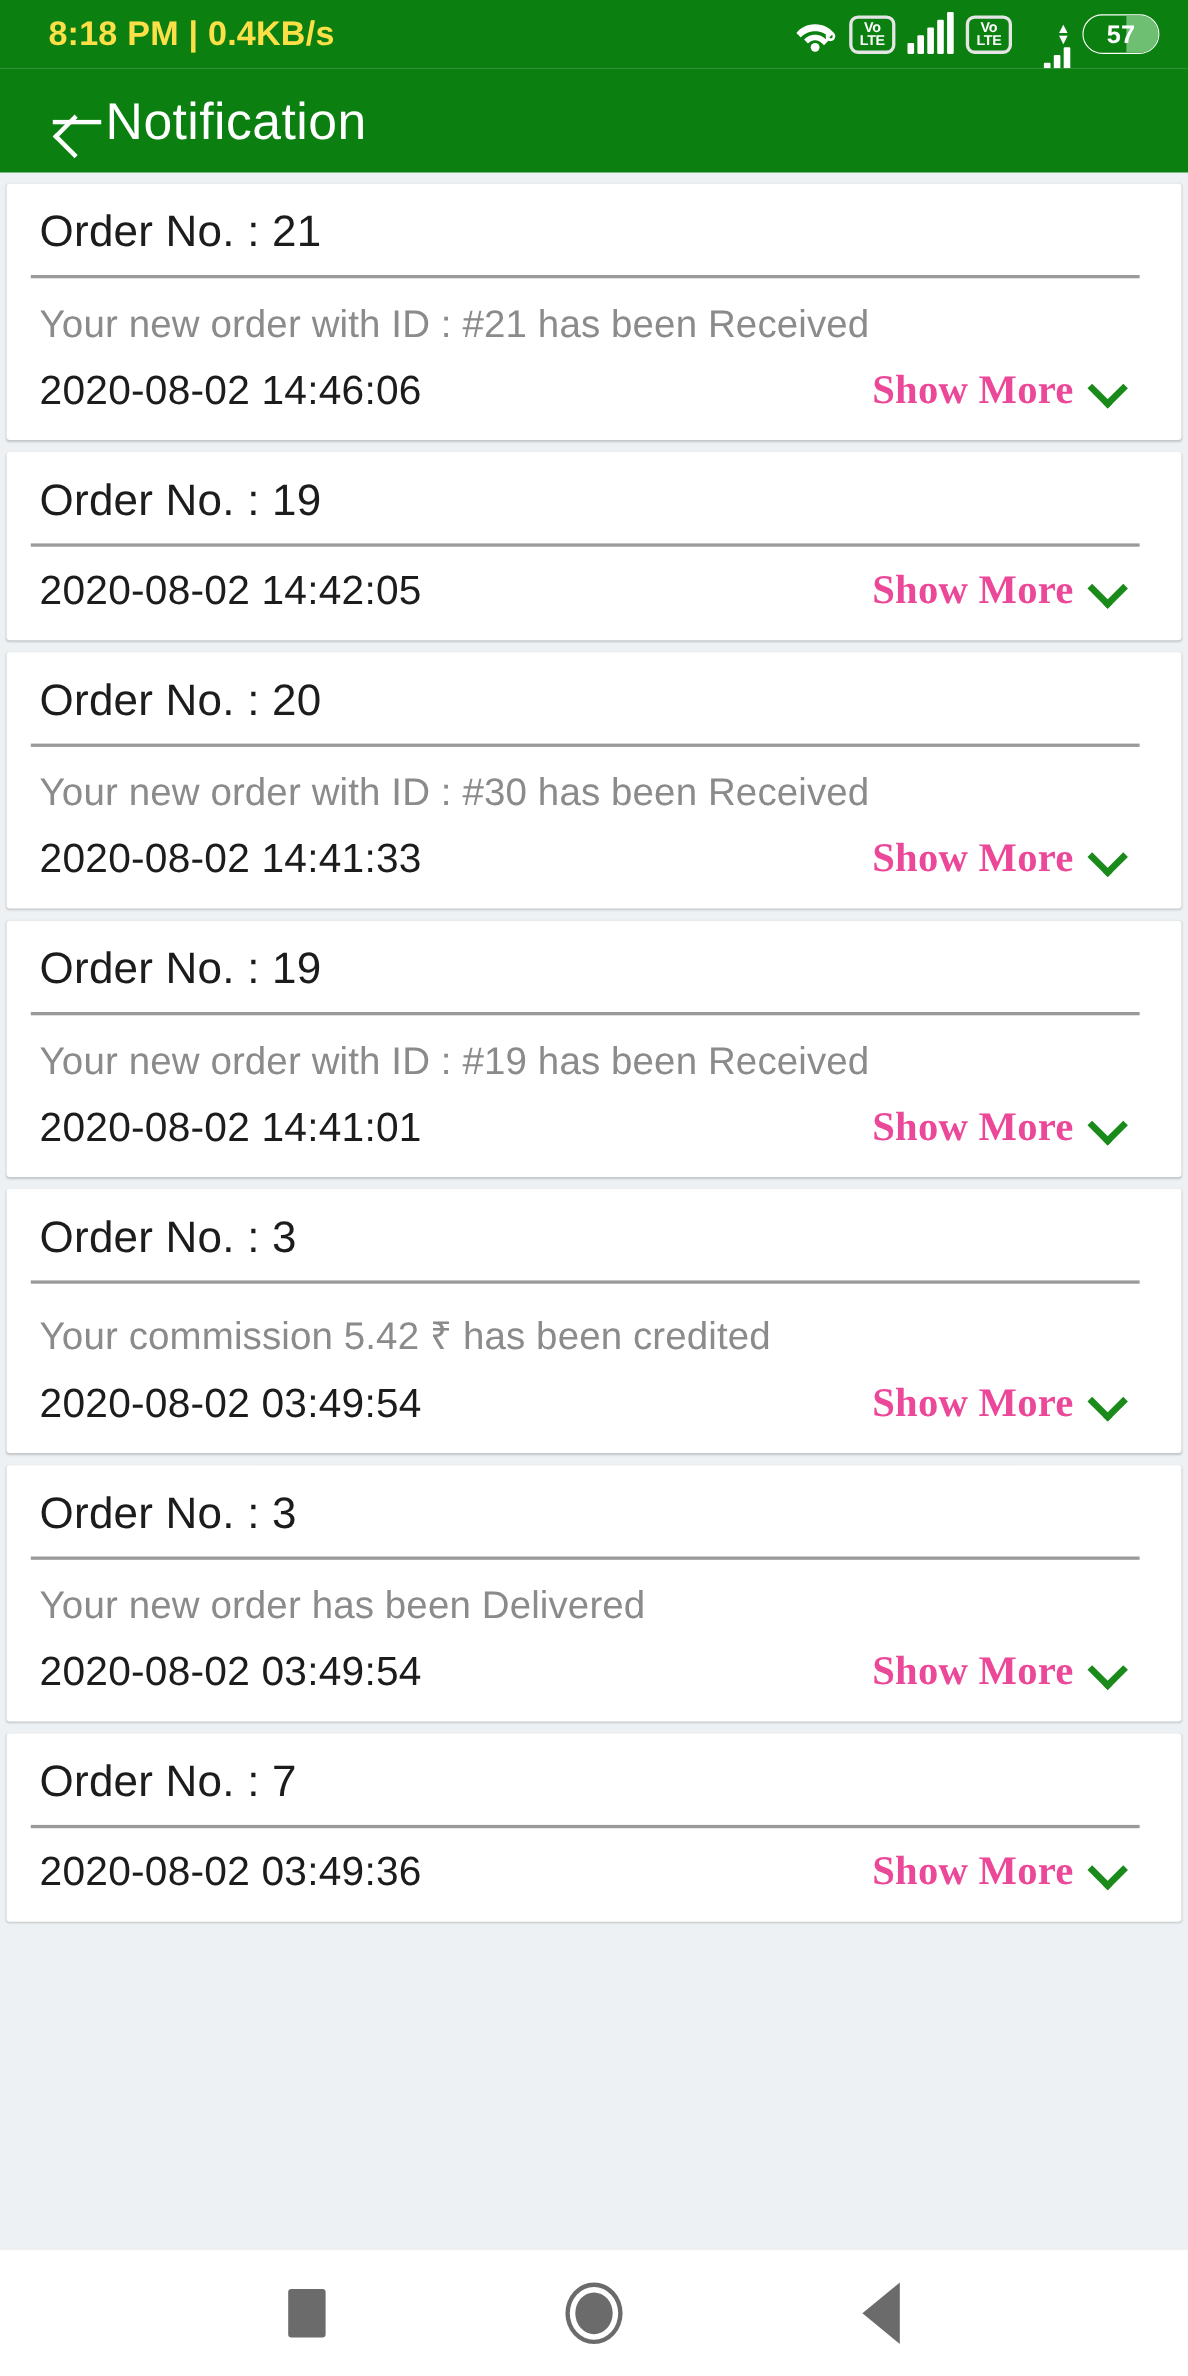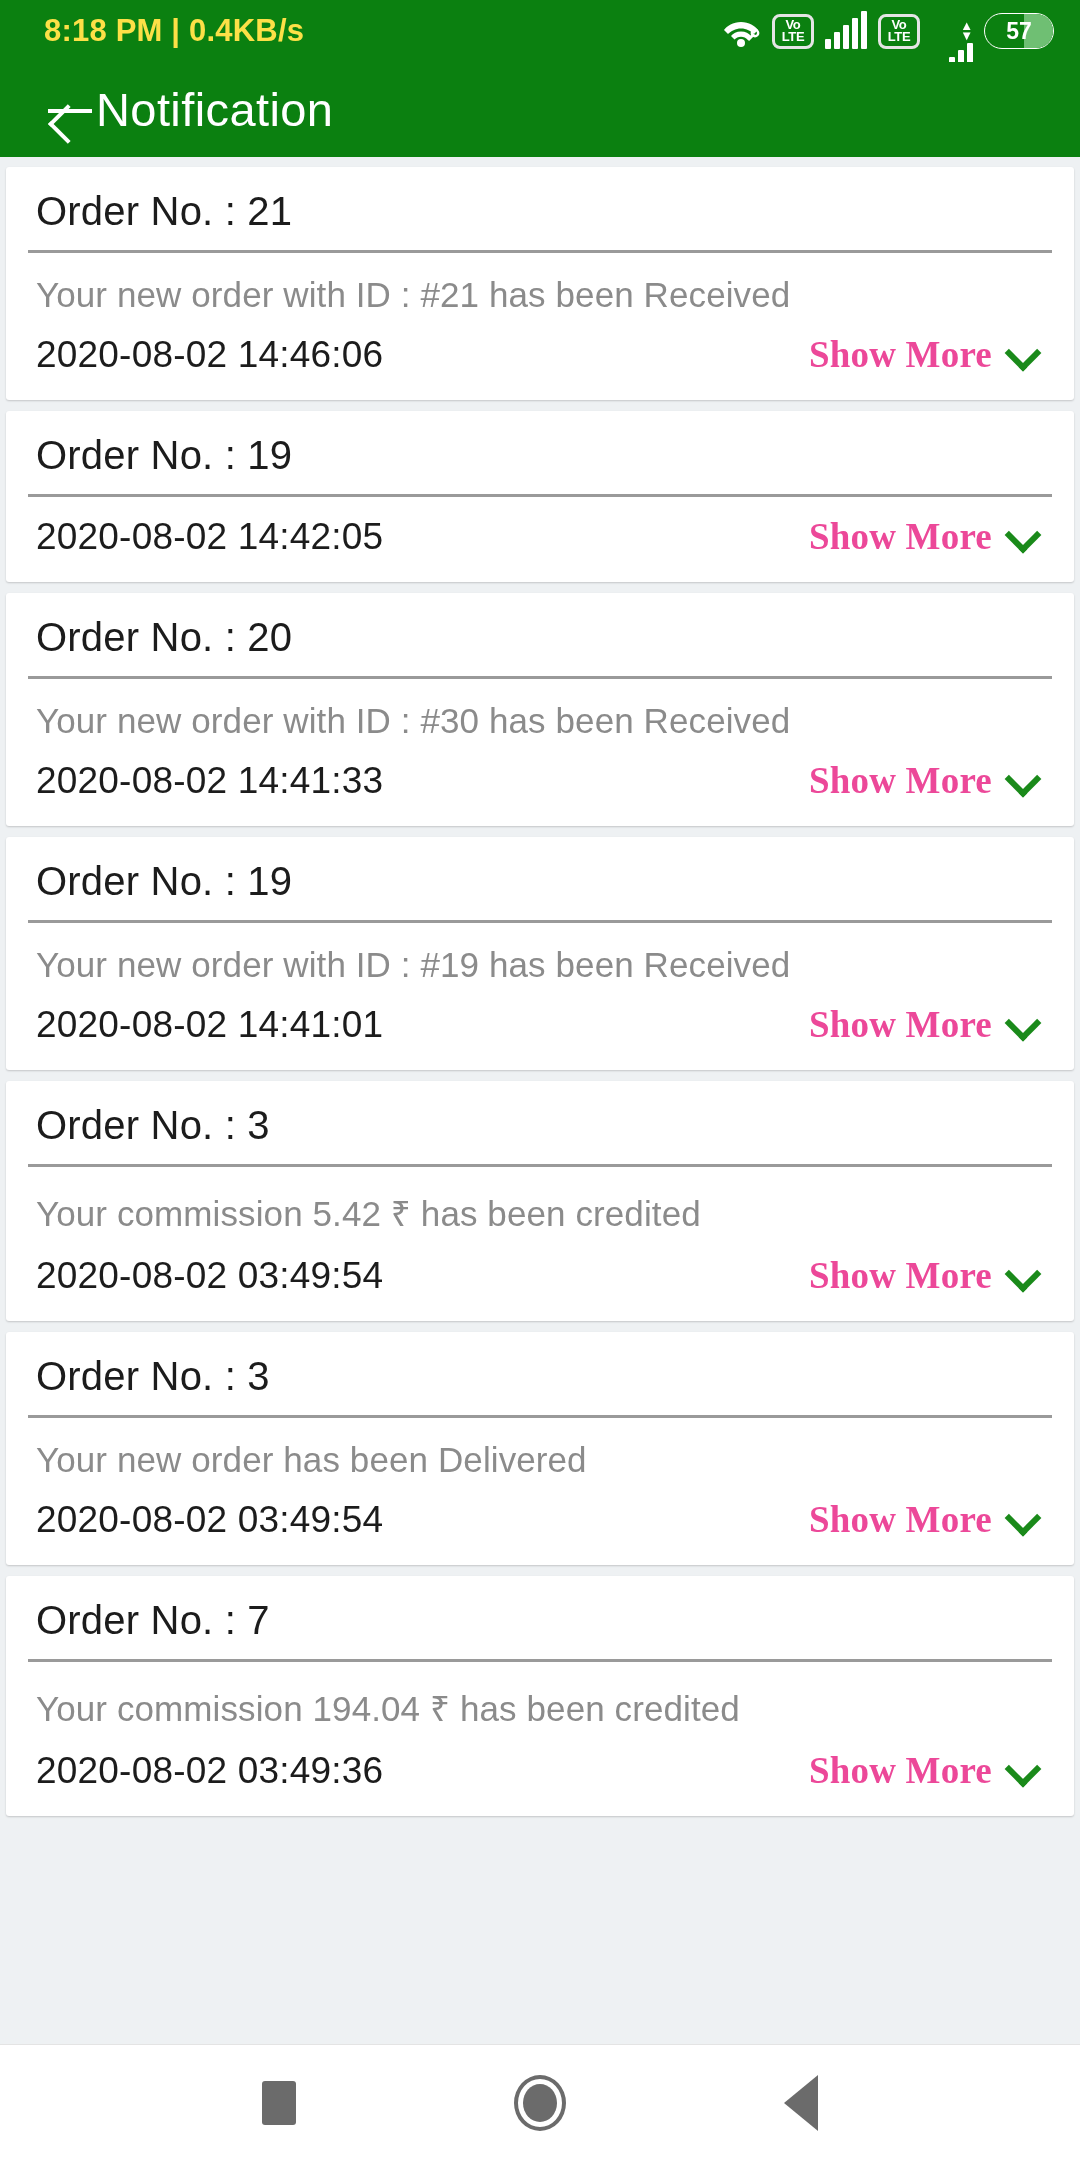--- a/index.html
+++ b/index.html
@@ -59,21 +59,21 @@
     border-left:4px solid #fff; border-bottom:4px solid #fff; transform:rotate(45deg);
     transform-origin:left bottom;
   }
   .appbar-title { color:#fff; font-size:47px; font-weight:400; letter-spacing:0.4px; }
 
   
   .list { flex:1 1 auto; overflow:hidden; background:#eef1f3; padding-top:10px; }
   .card {
     background:#ffffff; margin:0 6px 11px 6px; border-radius:3px;
     box-shadow:0 1px 2px rgba(0,0,0,0.18);
-    padding:0 0 0 0;
+    padding:0 16px 0 0;
   }
   .card-title {
     font-size:40px; color:#1c1c1c; padding:22px 30px 16px 30px; letter-spacing:0.2px;
   }
   .divider { height:3px; background:#9a9a9a; margin:0 22px; }
   .card-desc {
     font-size:35px; color:#8b8b8b; padding:22px 30px 0 30px; letter-spacing:0.1px;
   }
   .card-foot {
     display:flex; align-items:center; justify-content:space-between;
@@ -239,21 +239,20 @@
         <span class="showmore">
           <span class="showmore-label">Show More</span>
           <span class="chevron"></span>
         </span>
       </div>
     </div>
 
     <div class="card">
       <div class="card-title">Order No. : 7</div>
       <div class="divider"></div>
-      <div class="card-desc">Your commission 194.04 ₹ has been credited</div>
       <div class="card-foot">
         <span class="timestamp">2020-08-02 03:49:36</span>
         <span class="showmore">
           <span class="showmore-label">Show More</span>
           <span class="chevron"></span>
         </span>
       </div>
     </div>
 
   </div>

